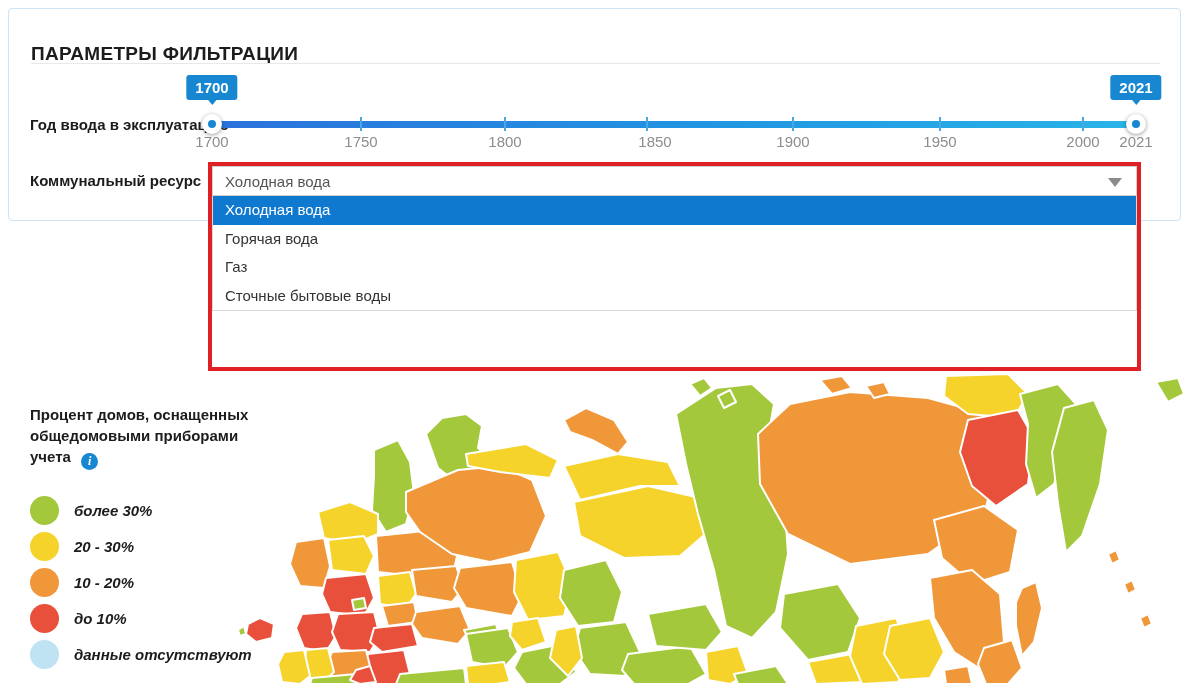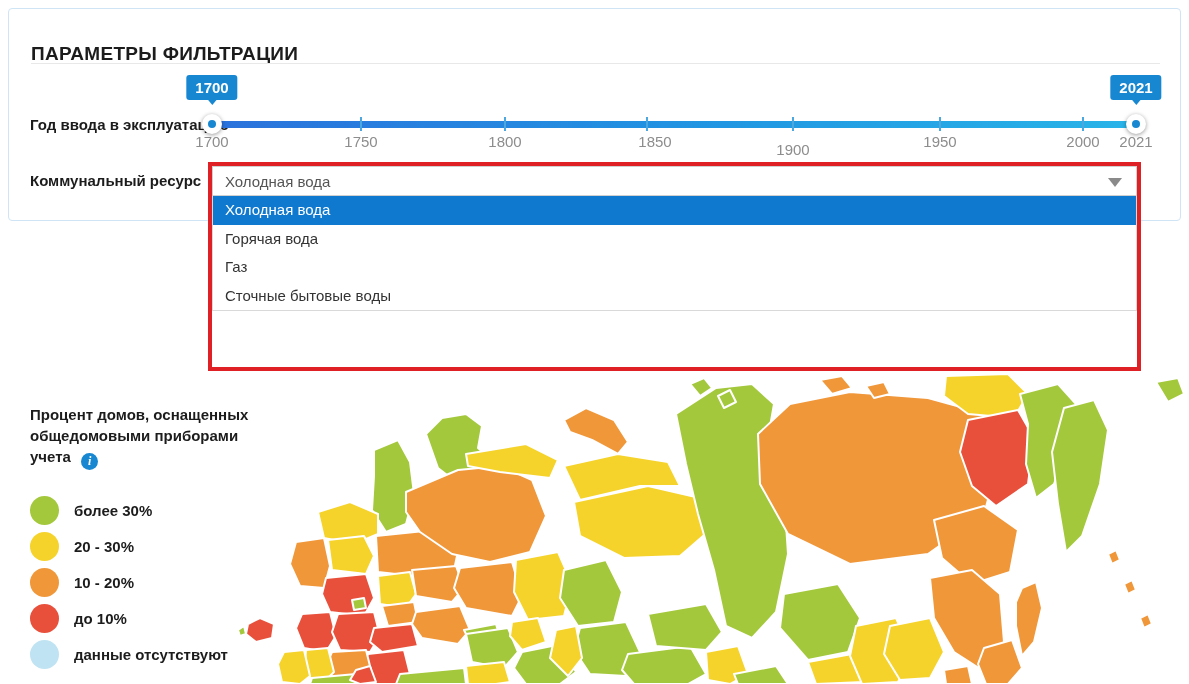--- a/index.html
+++ b/index.html
@@ -62,21 +62,21 @@
   .opt{height:28.5px;line-height:28.5px;padding-left:12px;font-size:15px;color:#333;cursor:pointer;}
   .opt.sel{background:#0f79d0;color:#fff;}
   
   .legend{position:absolute;left:30px;top:404px;width:230px;}
   .lg-line{font-size:15px;font-weight:bold;color:#1c1c1c;line-height:21px;}
   .info-icon{
     display:inline-block;width:17px;height:17px;border-radius:50%;background:#1787d2;
     color:#fff;font-family:"Liberation Serif",serif;font-style:italic;font-weight:bold;
     font-size:12px;text-align:center;line-height:17px;vertical-align:-3px;margin-left:6px;cursor:pointer;
   }
-  .legend-items{margin-top:26px;}
+  .legend-items{margin-top:26px;font-style:italic;}
   .lrow{display:flex;align-items:center;height:29px;margin-bottom:7px;}
   .sw{width:29px;height:29px;border-radius:50%;flex:0 0 29px;}
   .llab{margin-left:15px;font-size:15px;font-weight:bold;color:#1c1c1c;white-space:nowrap;}
   
   .map{position:absolute;left:228px;top:372px;}
   .map polygon{stroke:#ffffff;stroke-width:2;stroke-linejoin:round;cursor:pointer;}
 </style>
 </head>
 <body>
 
@@ -90,21 +90,21 @@
 <div class="slider-track"></div>
 <div>
     <div class="tick-label" style="left: 212px;">1700</div>
     <div class="tick-line" style="left: 360px;"></div>
     <div class="tick-label" style="left: 361px;">1750</div>
     <div class="tick-line" style="left: 504px;"></div>
     <div class="tick-label" style="left: 505px;">1800</div>
     <div class="tick-line" style="left: 646px;"></div>
     <div class="tick-label" style="left: 655px;">1850</div>
     <div class="tick-line" style="left: 792px;"></div>
-    <div class="tick-label" style="left: 793px; margin-top: 8px;">1900</div>
+    <div class="tick-label" style="left: 793px;">1900</div>
     <div class="tick-line" style="left: 939px;"></div>
     <div class="tick-label" style="left: 940px;">1950</div>
     <div class="tick-line" style="left: 1082px;"></div>
     <div class="tick-label" style="left: 1083px;">2000</div>
     <div class="tick-label" style="left: 1136px;">2021</div>
   </div>
 
 <div class="tooltip" style="left:212px;">1700</div>
 <div class="tooltip" style="left:1136px;">2021</div>
 

